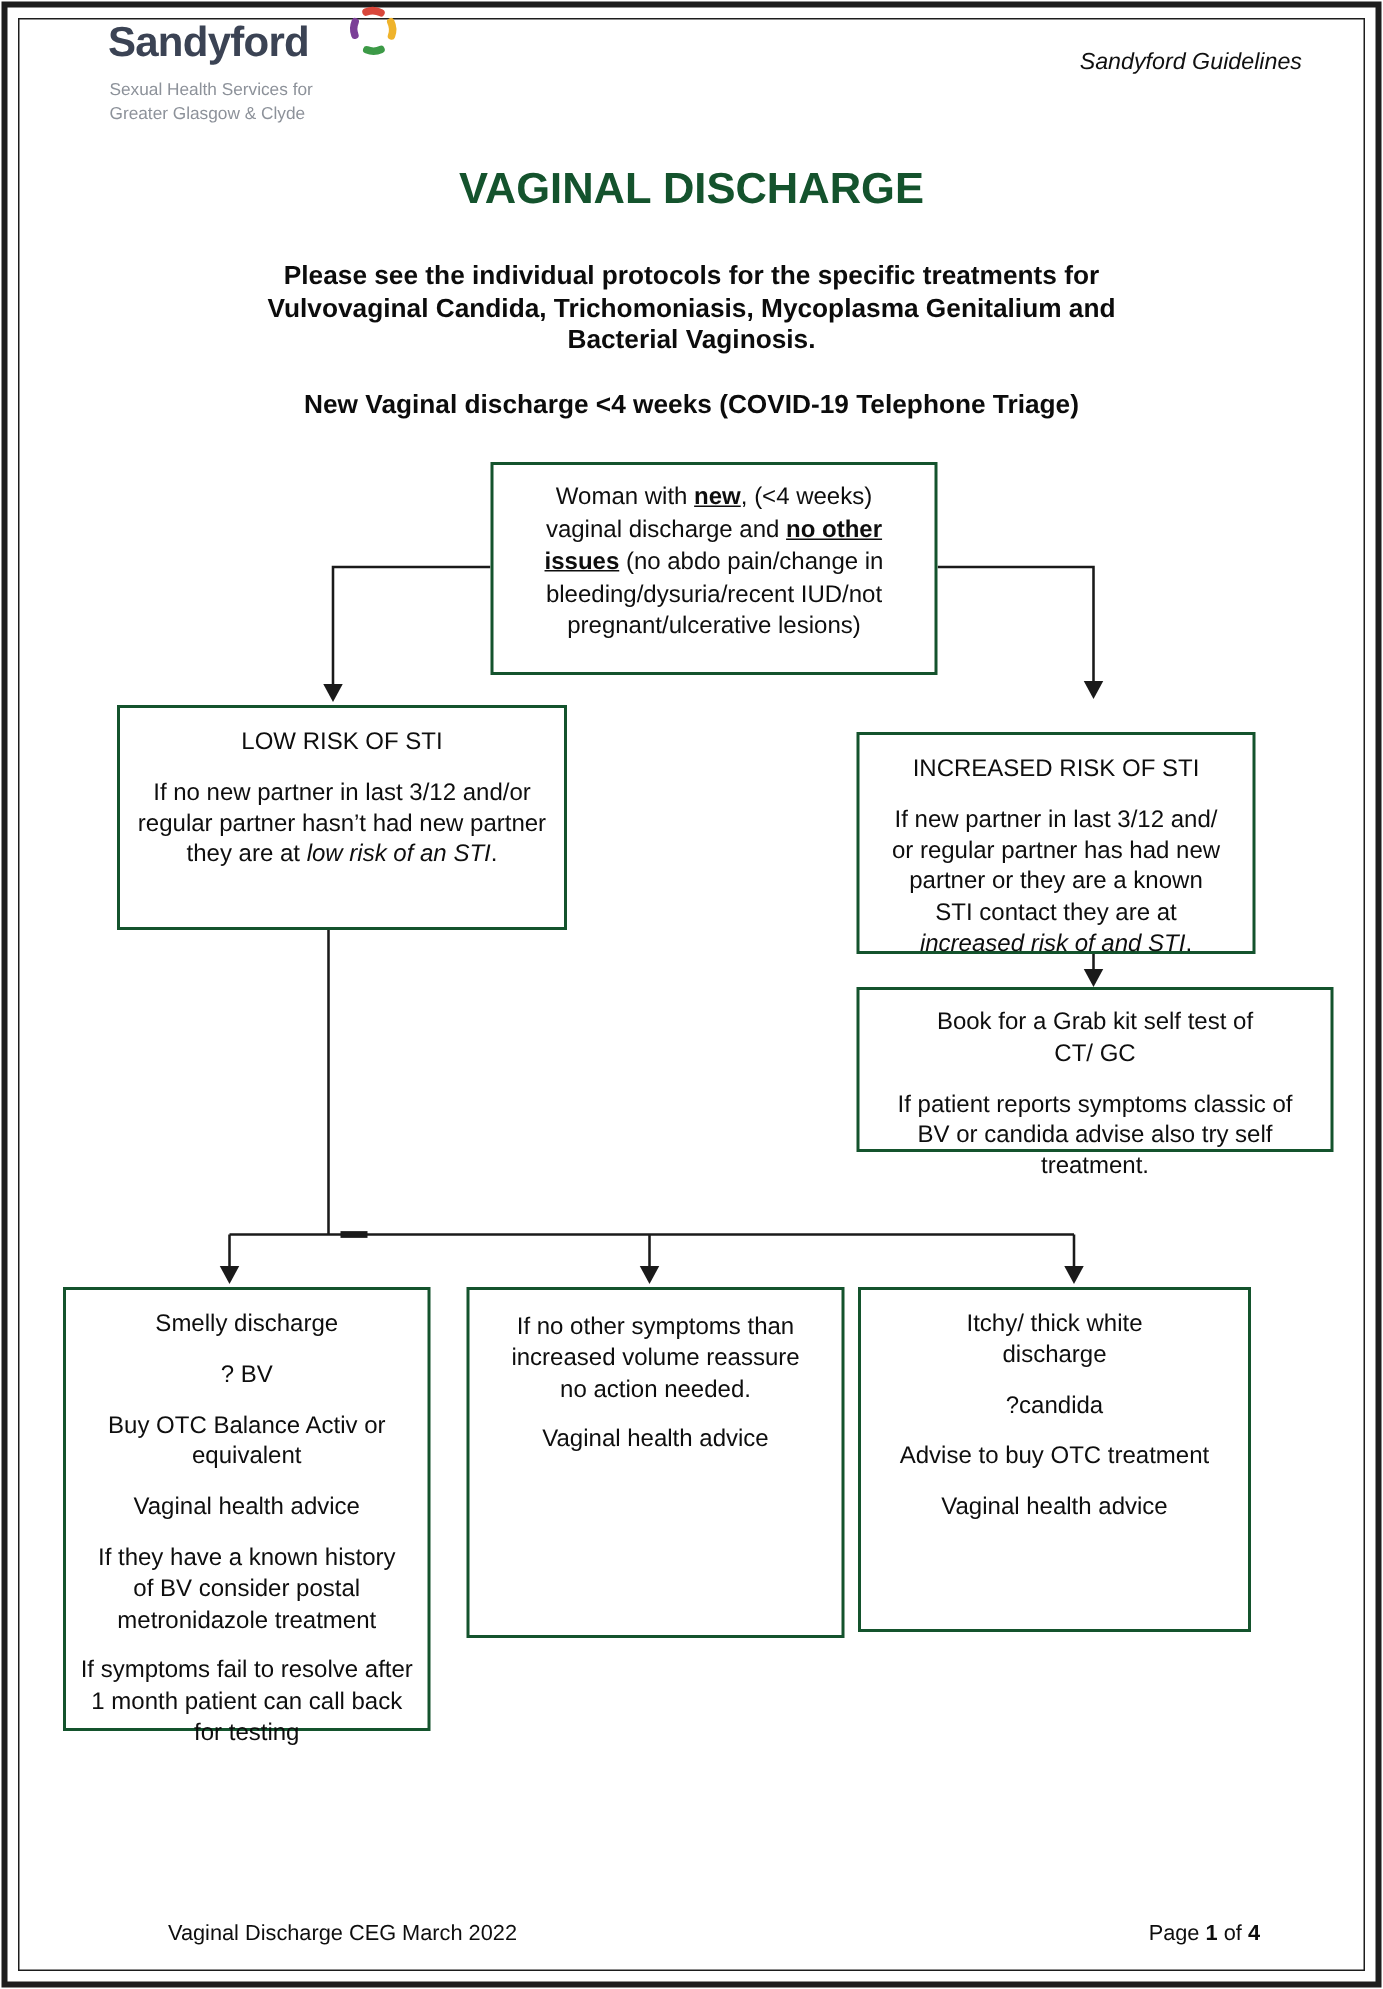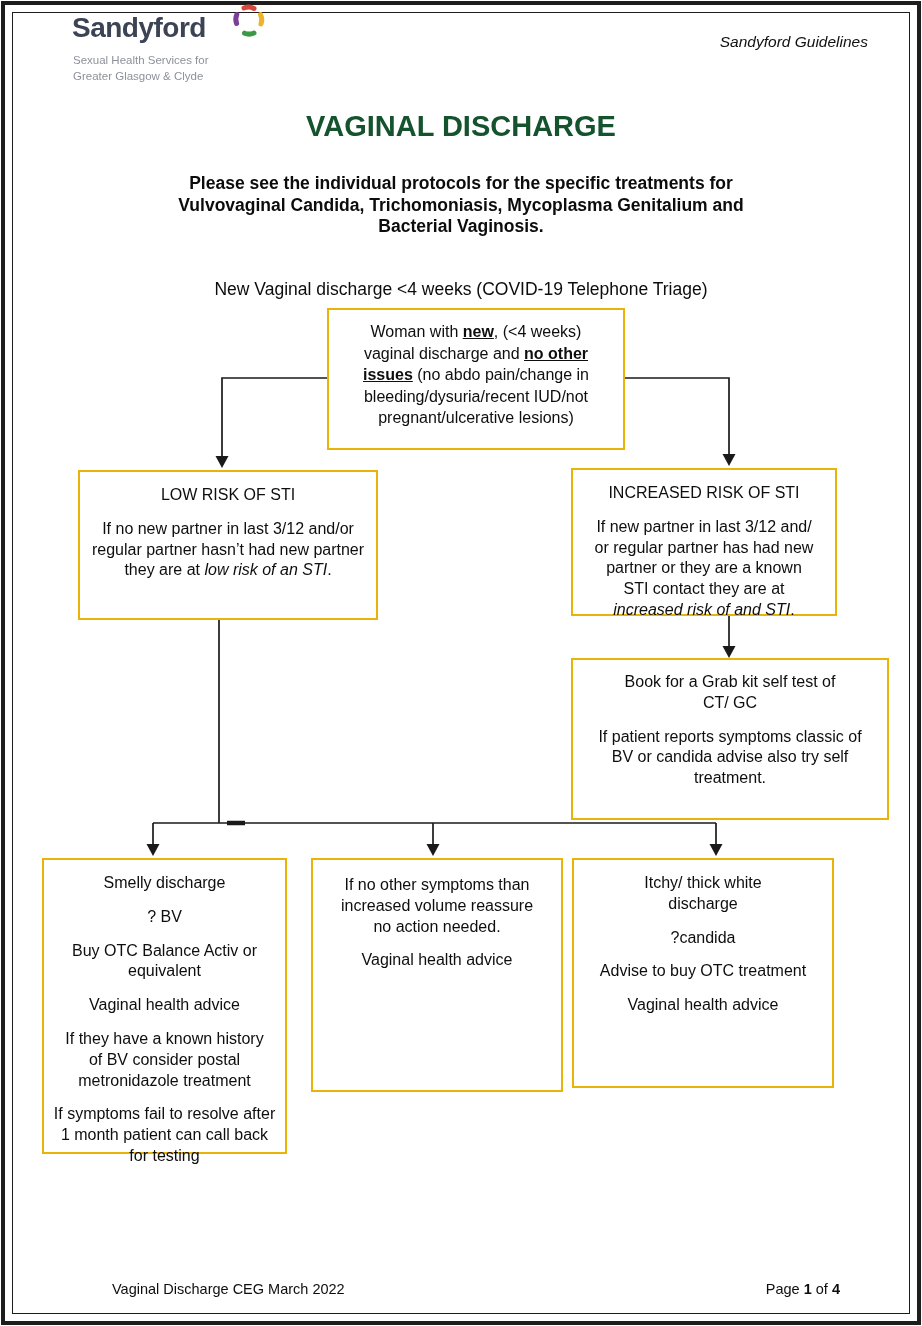--- a/index.html
+++ b/index.html
@@ -17,32 +17,32 @@
   .logo-tagline { position:absolute; left:73px; top:52px; font-size:11.5px; line-height:1.4;
                   color:#8d929a; }
   .guidelines-label { position:absolute; right:54px; top:33px; font-size:15.5px;
                       font-style:italic; color:#101010; }
 
   
   .doc-title { position:absolute; top:110px; left:0; width:100%; text-align:center;
                font-size:29px; font-weight:bold; color:#14532d; }
   .doc-intro { position:absolute; top:173px; left:0; width:100%; text-align:center;
                font-size:17.5px; font-weight:bold; line-height:21.5px; color:#0c0c0c; }
-  .doc-subtitle { position:absolute; top:279px; left:0; width:100%; text-align:center;
-                  font-size:17.5px; font-weight:normal; color:#0c0c0c; }
+  .doc-subtitle { position:absolute; top:259px; left:0; width:100%; text-align:center;
+                  font-size:17.5px; font-weight:bold; color:#0c0c0c; }
 
   
-  .fbox { position:absolute; box-sizing:border-box; background:#fff; border:2px solid #eab308;
+  .fbox { position:absolute; box-sizing:border-box; background:#fff; border:2px solid #14532d;
           text-align:center; font-size:16px; line-height:1.3; color:#0e0e0e; }
   .fbox p { margin:0 auto 13px auto; }
   .fbox p:last-child { margin-bottom:0; }
   .box-root   { left:327px; top:308px; width:298px; height:142px; padding:11px 22px; line-height:1.35; }
   .box-low    { left:78px;  top:470px; width:300px; height:150px; padding:13px 11px; }
-  .box-inc    { left:571px; top:468px; width:266px; height:148px; padding:13px 19px; }
-  .box-grab   { left:571px; top:658px; width:318px; height:162px; padding:12px 10px; }
+  .box-inc    { left:571px; top:488px; width:266px; height:148px; padding:13px 19px; }
+  .box-grab   { left:571px; top:658px; width:318px; height:110px; padding:12px 10px; }
   .box-smelly { left:42px;  top:858px; width:245px; height:296px; padding:13px 9px; }
   .box-mid    { left:311px; top:858px; width:252px; height:234px; padding:15px 10px; }
   .box-itchy  { left:572px; top:858px; width:262px; height:230px; padding:13px 19px; }
   .b  { font-weight:bold; }
   .bu { font-weight:bold; text-decoration:underline; }
   .i  { font-style:italic; }
   .bh { font-weight:normal; margin:0 auto 14px auto; }
   .mw240 { max-width:240px; } .mw268 { max-width:268px; } .mw208 { max-width:208px; }
   .mw224 { max-width:224px; } .mw200 { max-width:200px; } .mw222 { max-width:222px; }
   .mw180 { max-width:180px; }

